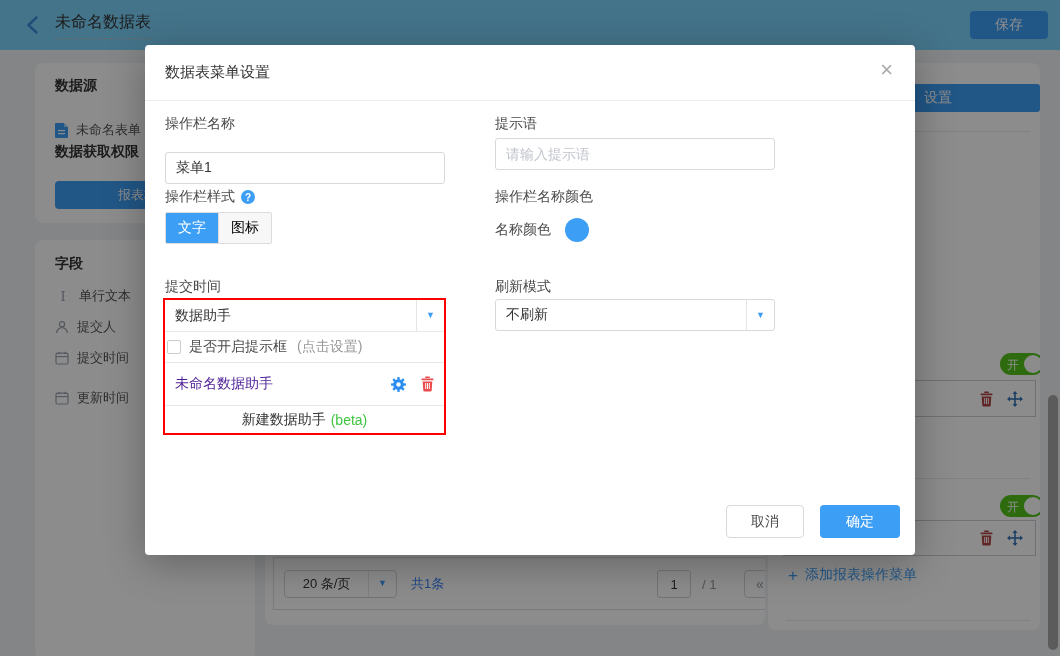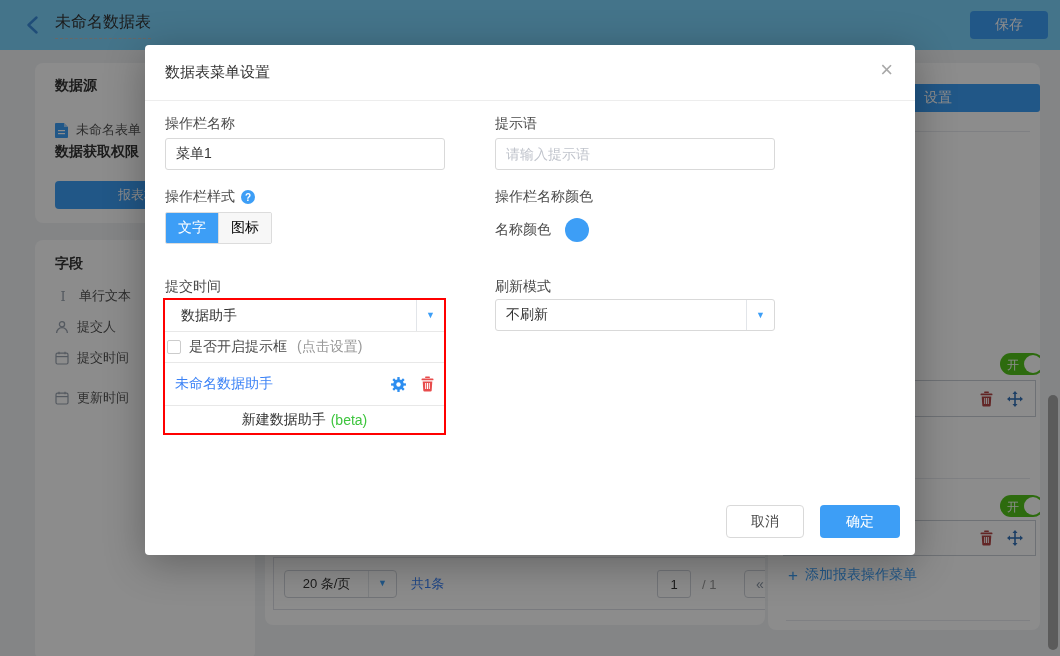--- a/index.html
+++ b/index.html
@@ -70,27 +70,27 @@
   .seg .opt.sel { width:52px; background:#3d9ef6; color:#fff; }
   .seg .opt.un { width:53px; background:#f7f7f7; color:#000000; border-left:1px solid #dcdcdc; }
   .namecolor-row { position:absolute; left:350px; top:173px; display:flex; align-items:center; font-size:14px; color:#4a4a4a; }
   .color-dot { width:24px; height:24px; border-radius:50%; background:#3d9ef6; margin-left:14px; }
   .m-select { position:absolute; height:32px; border:1px solid #d9d9d9; border-radius:3px; background:#fff;
     display:flex; align-items:center; }
   .m-select .txt { flex:1; padding-left:10px; font-size:14px; color:#333; }
   .red-group { position:absolute; left:18px; top:253px; width:283px; border:2px solid #ff0000; background:#fff; }
   .rg-row { display:flex; align-items:center; border-bottom:1px solid #e8e8e8; }
   .rg-select { height:32px; }
-  .rg-select .txt { flex:1; padding-left:16px; font-size:14px; }
+  .rg-select .txt { flex:1; padding-left:10px; font-size:14px; }
   .rg-check { height:31px; }
   .checkbox { width:14px; height:14px; border:1px solid #ccc; border-radius:2px; background:#fff; margin-left:2px; flex:none; }
   .rg-check .lbl { margin-left:8px; font-size:14px; color:#4a4a4a; }
   .rg-check .hint { margin-left:10px; font-size:14px; color:#999; }
   .rg-assist { height:43px; }
-  .rg-assist .nm { flex:1; padding-left:10px; font-size:14px; color:#3b82f6; }
+  .rg-assist .nm { flex:1; padding-left:10px; font-size:14px; color:#4c1d95; }
   .rg-assist .icons { display:flex; align-items:center; gap:13px; padding-right:9px; }
   .rg-new { height:27px; display:flex; align-items:center; justify-content:center; gap:5px; border-bottom:none; font-size:14px; color:#333; }
   .rg-new .beta { color:#3dc53d; font-weight:normal; }
   .m-footer-btn { position:absolute; top:460px; height:33px; border-radius:4px; font-size:14px;
     display:flex; align-items:center; justify-content:center; }
   .btn-cancel { left:581px; width:78px; background:#fff; border:1px solid #d9d9d9; color:#4a4a4a; }
   .btn-ok { left:675px; width:80px; background:#3d9ef6; border:none; color:#fff; }
   svg { display:block; }
 </style>
 </head>
@@ -252,21 +252,21 @@
 
   <div class="mask"></div>
 
   <div class="modal">
     <div class="m-title">数据表菜单设置</div>
     <div class="m-close">×</div>
     <div class="m-divider"></div>
 
     <div class="m-label" style="left:20px; top:70px;">操作栏名称</div>
     <div class="m-label" style="left:350px; top:70px;">提示语</div>
-    <input class="m-input" style="left: 20px; top: 93px;" value="菜单1">
+    <input class="m-input" style="left: 20px; top: 107px;" value="菜单1">
     <input class="m-input" style="left: 350px; top: 93px;" placeholder="请输入提示语">
 
     <div class="m-label" style="left:20px; top:143px;">
       <span>操作栏样式</span>
       <span class="help-icon">?</span>
     </div>
     <div class="m-label" style="left:350px; top:143px;">操作栏名称颜色</div>
 
     <div class="seg">
       <div class="opt sel">文字</div>

